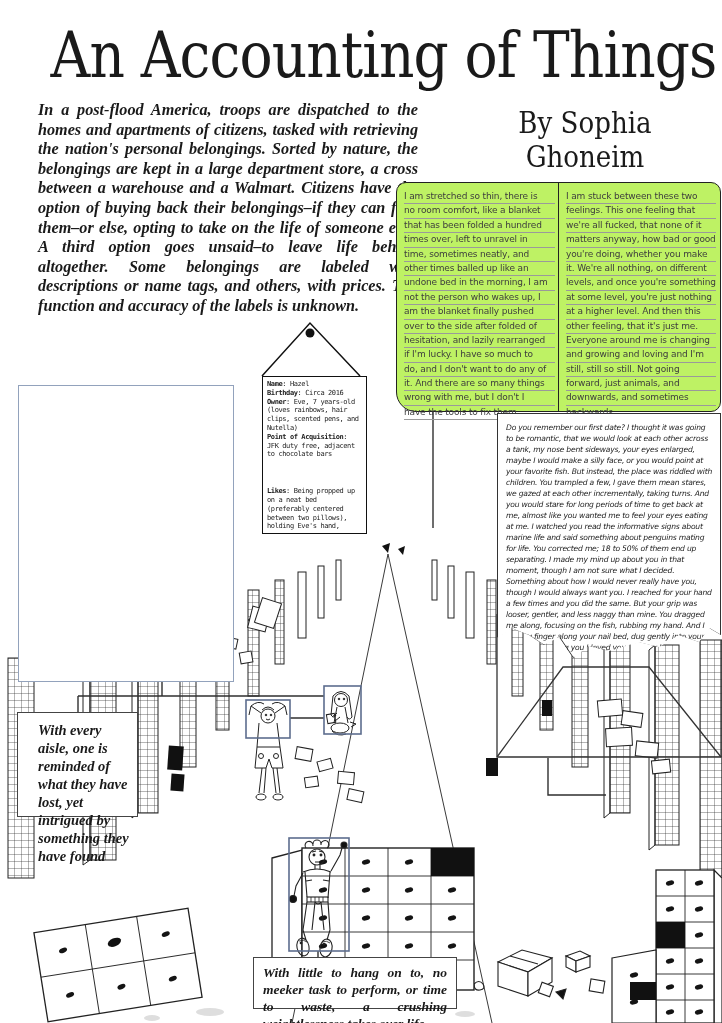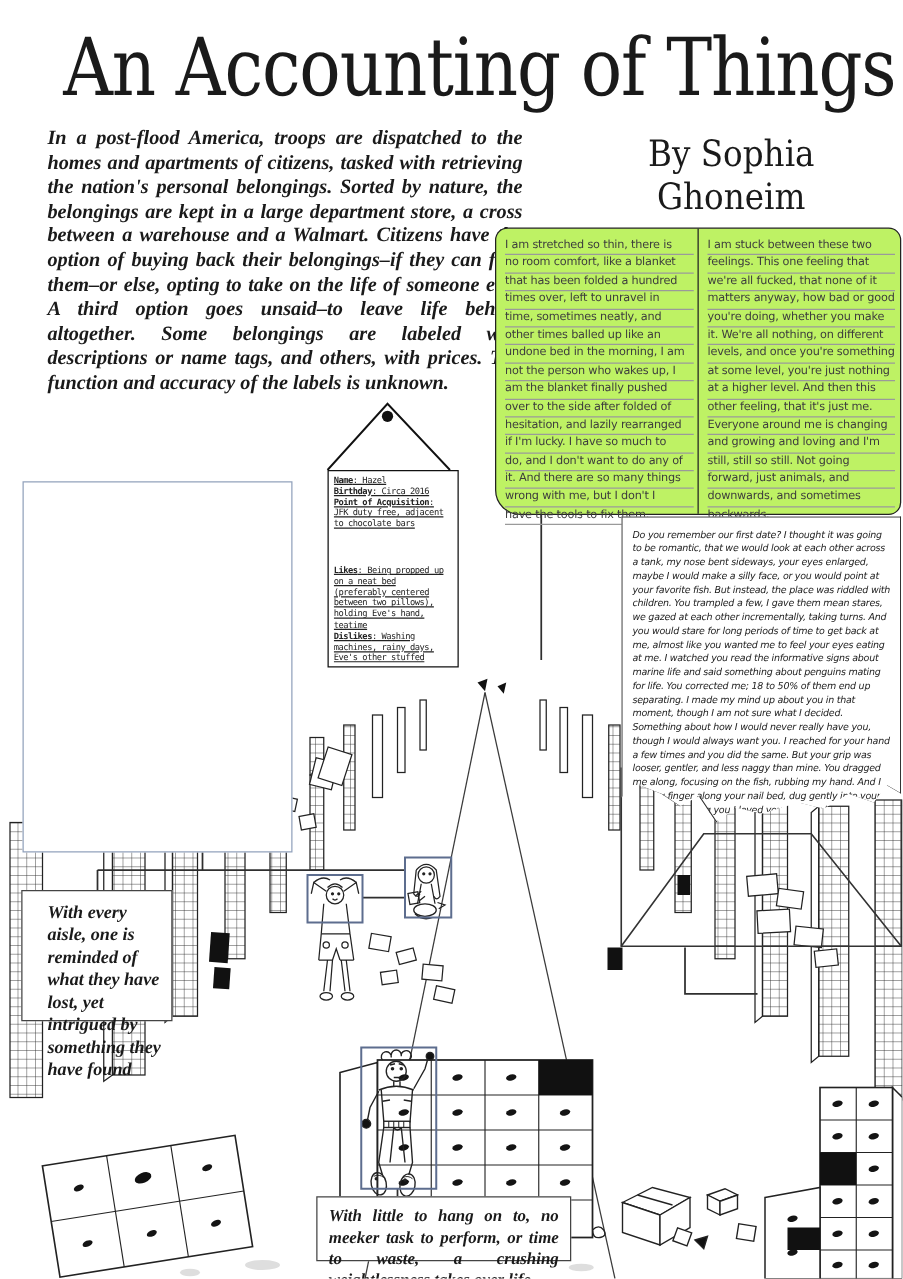--- a/index.html
+++ b/index.html
@@ -20,21 +20,21 @@
            border-radius:10px 10px 10px 20px;background:#bef264;display:flex;}
   .notecol{width:161px;padding:7px 3px 0 7px;box-sizing:border-box;}
   .notecol.right{border-left:1.4px solid #222;}
   .note-line{height:13.4px;line-height:13.3px;border-bottom:1px solid #9a9a9a;
              font-family:"DejaVu Sans",sans-serif;font-size:9px;letter-spacing:-0.15px;
              color:#3d3d3d;white-space:nowrap;overflow:hidden;}
   
   #tagbody{left:262px;top:376px;width:103px;height:156px;border:1.5px solid #111;background:#fff;}
   #tagfields{position:absolute;left:4px;top:3px;width:95px;height:150px;overflow:hidden;
              font-family:"DejaVu Sans Mono",monospace;font-size:7px;line-height:8.8px;
-             letter-spacing:-0.4px;color:#222;text-decoration:underline;}
+             letter-spacing:-0.4px;color:#222;}
   #tagfields b{font-weight:bold;}
   
   #letter{left:497px;top:413px;width:224px;height:252px;background:#fff;
           border-left:1.4px solid #333;border-top:1.4px solid #333;border-right:1.4px solid #333;
           box-sizing:border-box;
           clip-path:polygon(0px 0px,224px 0px,224px 222px,212px 215px,202px 229px,182px 222px,
                     162px 234px,142px 229px,112px 238px,92px 233px,76px 245px,62px 224px,
                     47px 232px,32px 222px,14px 215px,0px 225px);}
   #letter-text{position:absolute;left:8px;top:8px;width:208px;
                font-family:"DejaVu Sans",sans-serif;font-style:italic;font-size:7.6px;
@@ -426,20 +426,21 @@
         <div class="note-line">backwards.</div>
       </div>
   </div>
 
   <div id="bearbox" class="abs"></div>
 
   <div id="tagbody" class="abs z2">
     <div id="tagfields">
         <span style="display: block;"><b>Name</b><span>: Hazel </span></span>
         <span style="display: block;"><b>Birthday</b><span>: Circa 2016 </span></span>
+        <span style="display: block;"><b>Owner</b><span>: Eve, 7 years-old (loves rainbows, hair clips, scented pens, and Nutella) </span></span>
         <span style="display: block;"><b>Point of Acquisition</b><span>: JFK duty free, adjacent to chocolate bars </span></span>
         <span style="display: block; margin-top: 28px;"><b>Likes</b><span>: Being propped up on a neat bed (preferably centered between two pillows), holding Eve's hand, teatime </span></span>
         <span style="display: block;"><b>Dislikes</b><span>: Washing machines, rainy days, Eve's other stuffed animals </span></span>
       </div>
   </div>
 
   <div id="letter" class="abs z2">
     <div id="letter-text">Do you remember our first date? I thought it was going to be romantic, that we would look at each other across a tank, my nose bent sideways, your eyes enlarged, maybe I would make a silly face, or you would point at your favorite fish. But instead, the place was riddled with children. You trampled a few, I gave them mean stares, we gazed at each other incrementally, taking turns. And you would stare for long periods of time to get back at me, almost like you wanted me to feel your eyes eating at me. I watched you read the informative signs about marine life and said something about penguins mating for life. You corrected me; 18 to 50% of them end up separating. I made my mind up about you in that moment, though I am not sure what I decided. Something about how I would never really have you, though I would always want you. I reached for your hand a few times and you did the same. But your grip was looser, gentler, and less naggy than mine. You dragged me along, focusing on the fish, rubbing my hand. And I ran my finger along your nail bed, dug gently into your waist, as if telling you I loved you with my body. Do you remember it? Do you remember it how I remember it?</div>
     <svg class="tear" width="224" height="252" viewBox="0 0 224 252">
       <polyline points="0,225 14,215 32,222 47,232 62,224 76,245 92,233 112,238 142,229 162,234 182,222 202,229 212,215 224,222" fill="none" stroke="#333" stroke-width="1.2"></polyline>

